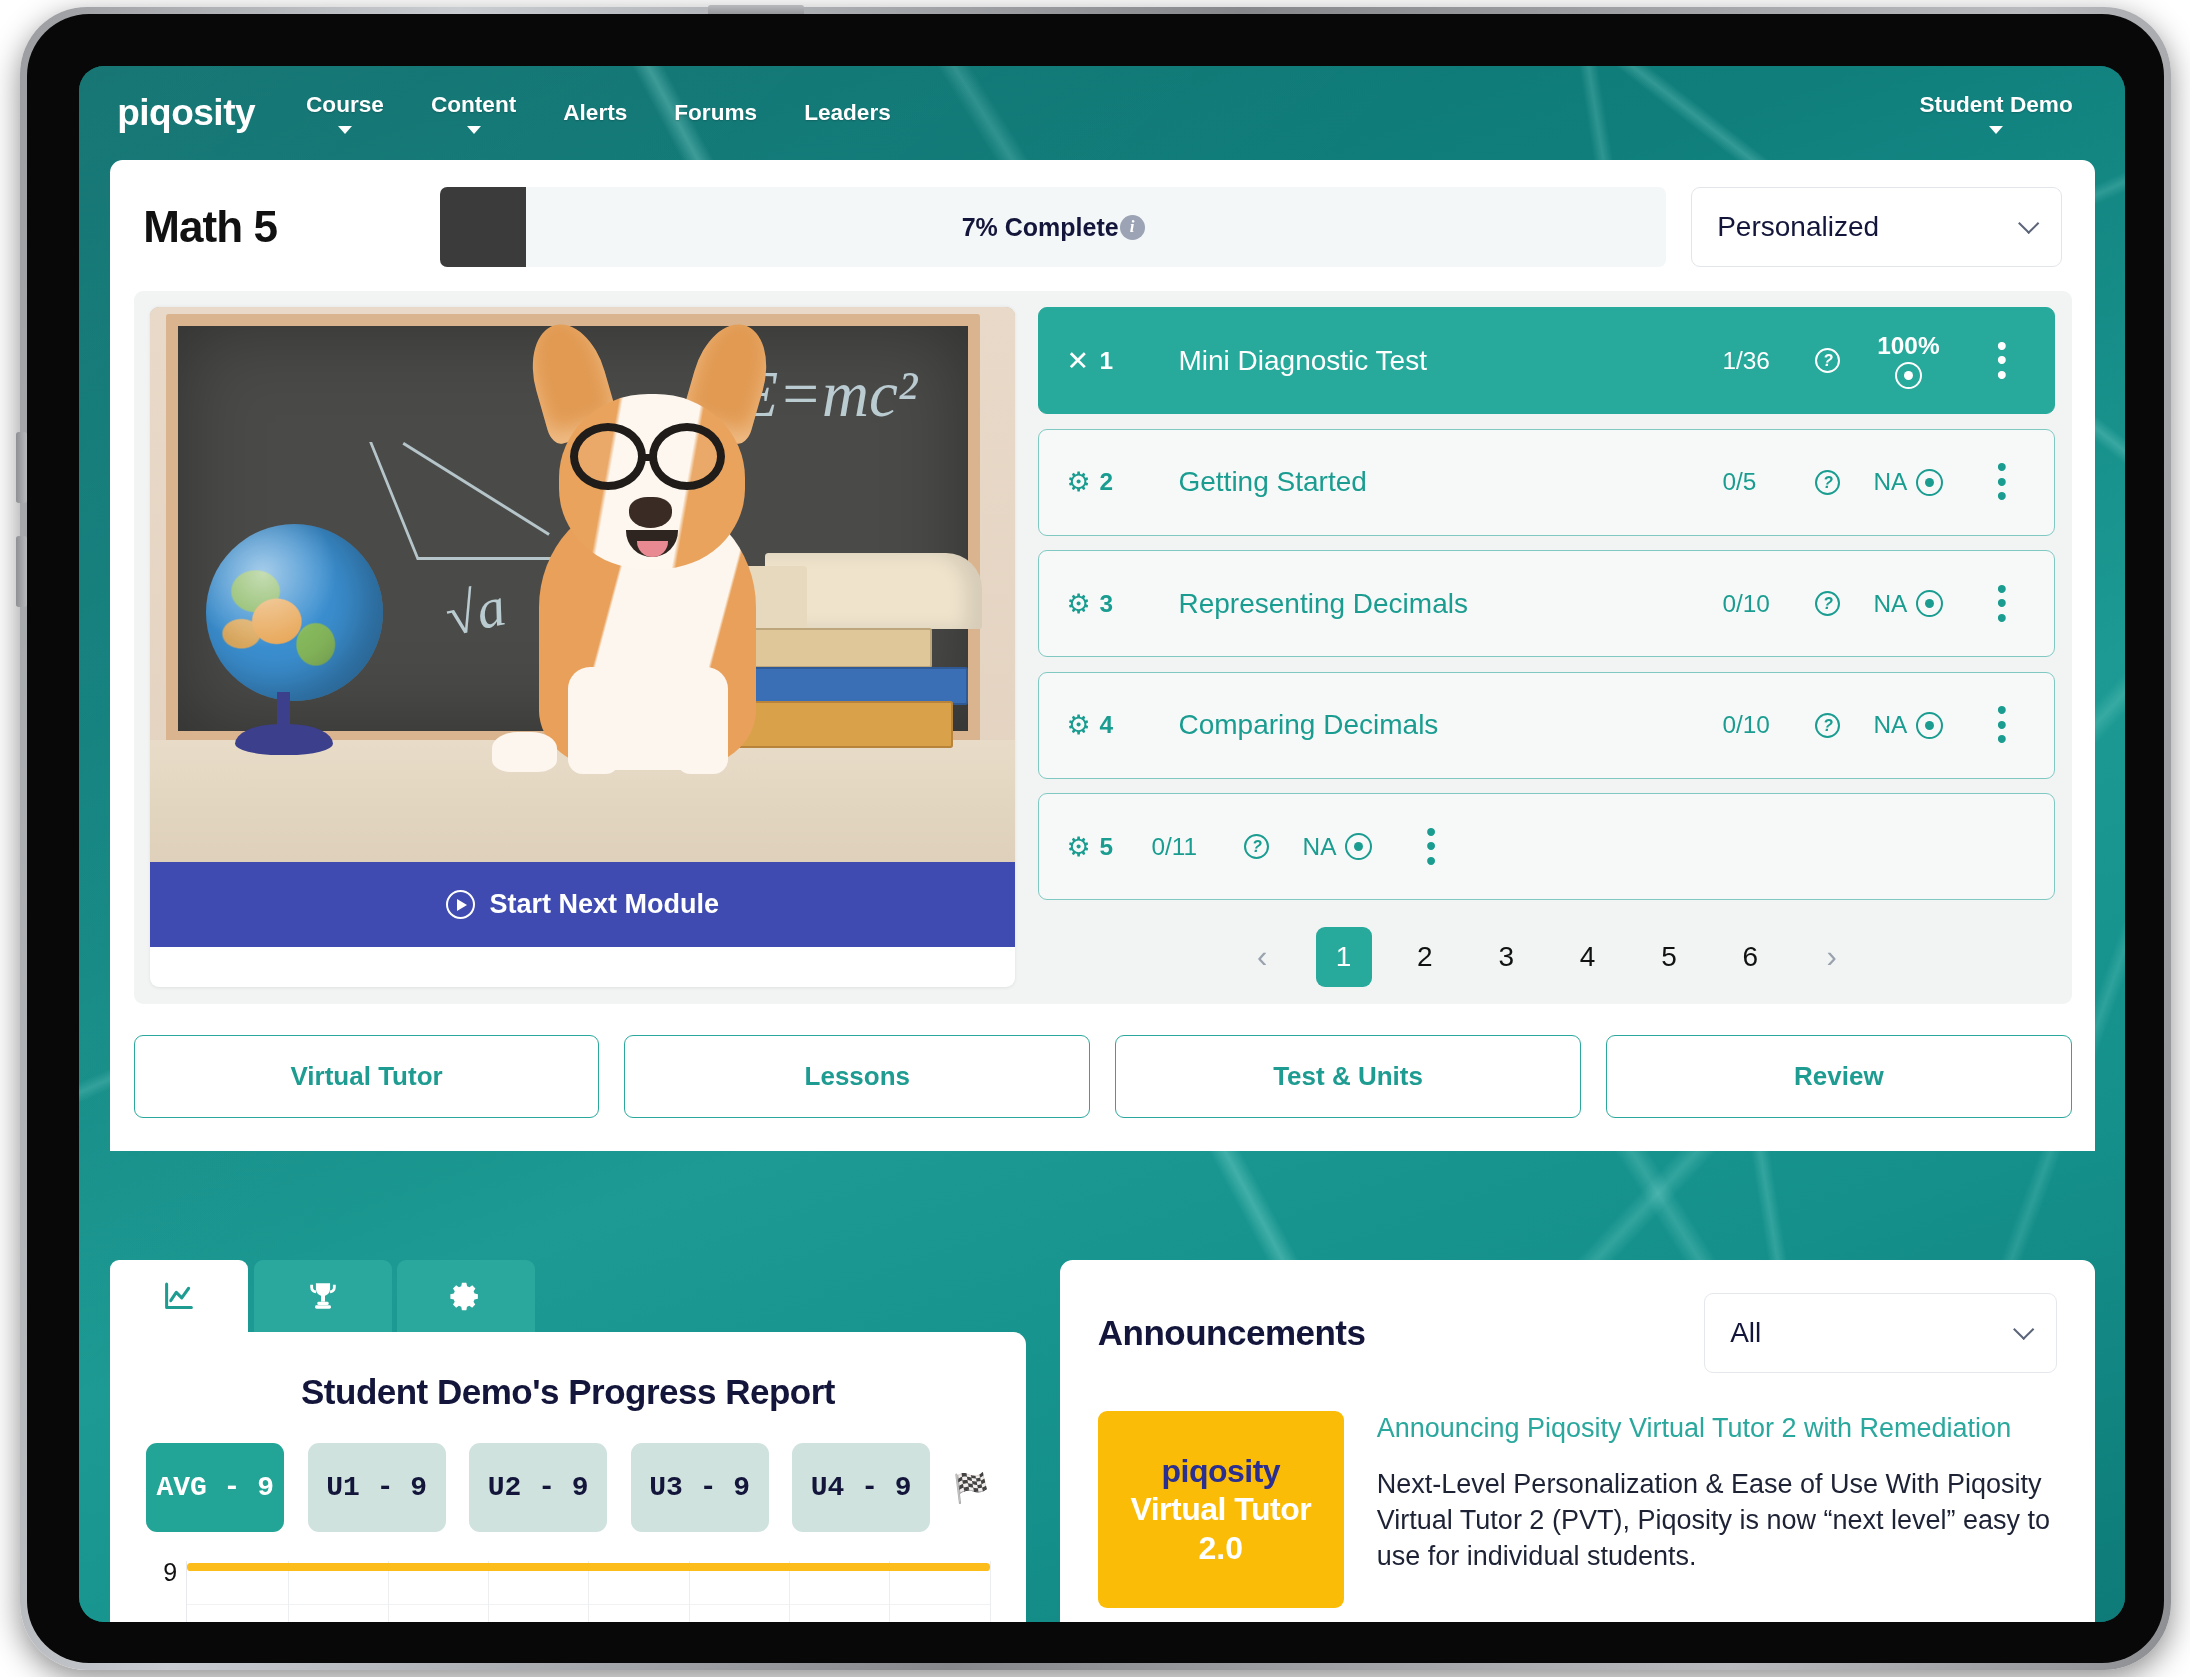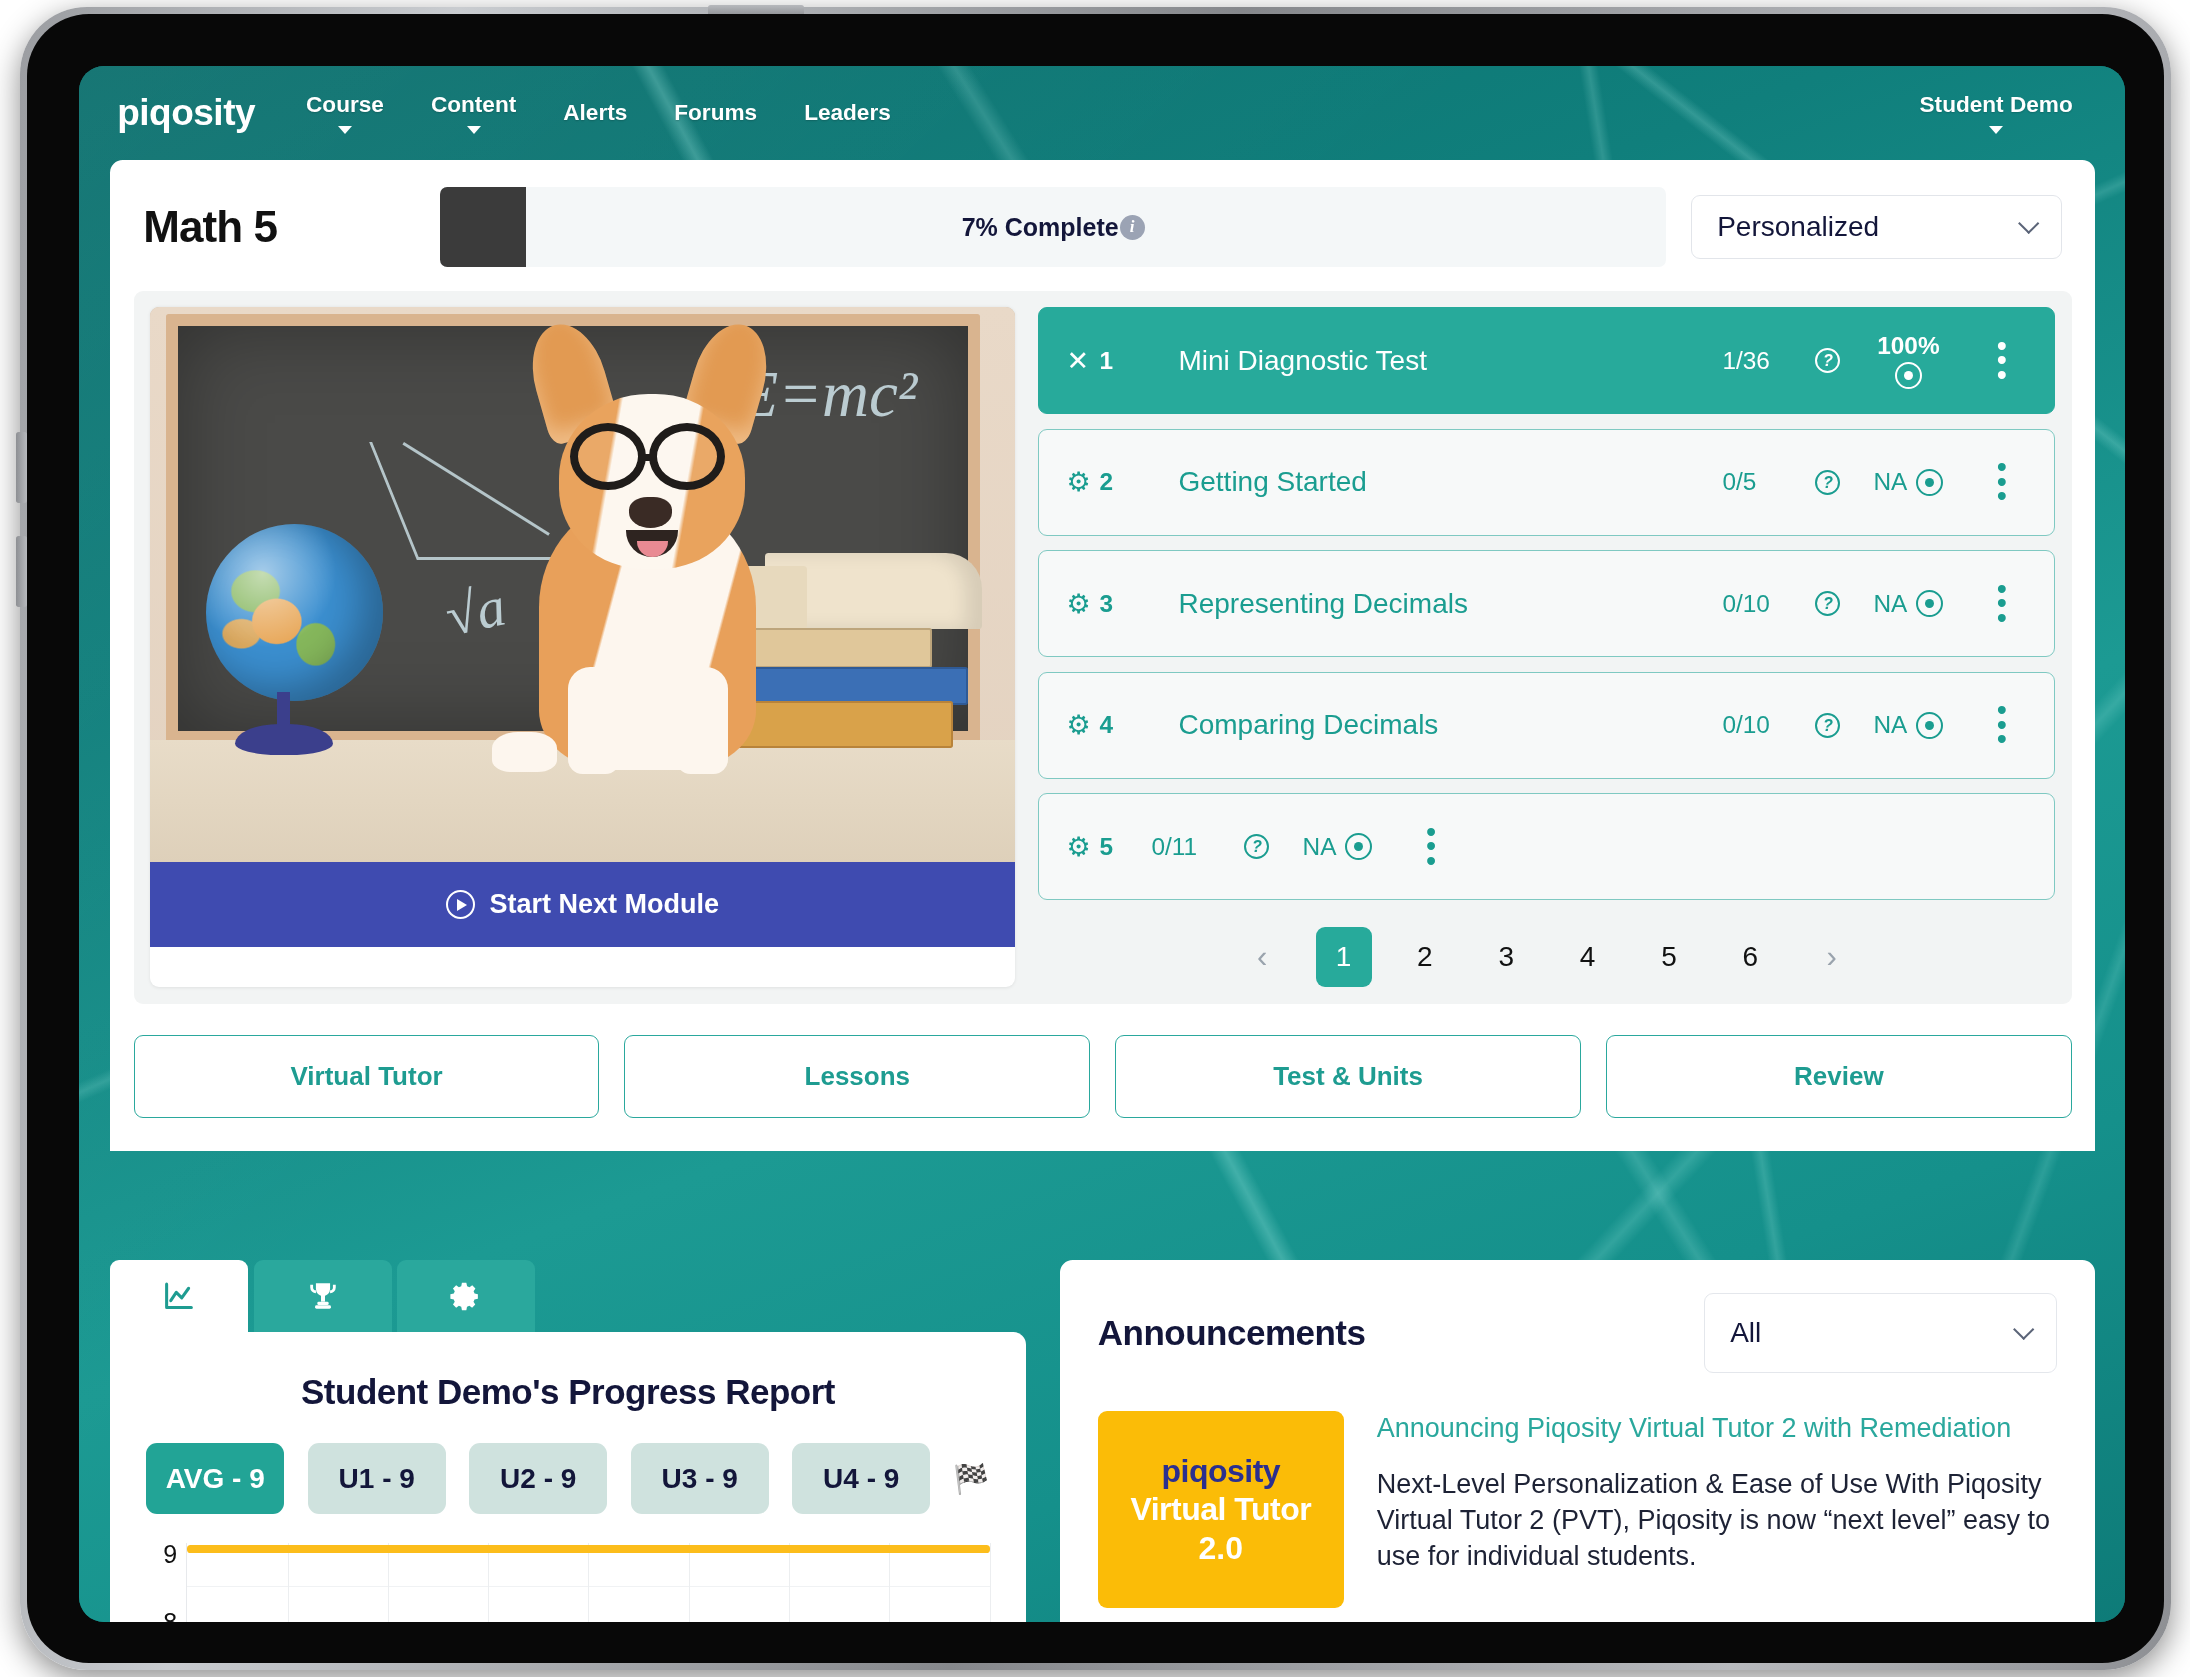--- a/index.html
+++ b/index.html
@@ -109,21 +109,21 @@
     position:absolute; left:0; right:0; text-align:center;
     font-size:25px; font-weight:700; color:#13163a;
     display:flex; align-items:center; justify-content:center; gap:1px;
   }
   .info-dot {
     width:25px;height:25px;border-radius:50%;background:#9ba3b4;color:#fff;
     font-size:17px;font-weight:700;display:inline-flex;align-items:center;justify-content:center;
     font-style:italic; font-family:"Liberation Serif",serif;
   }
   #mode-select {
-    flex:0 0 371px; height:64px; border:0.9px solid #e2e5ea; border-radius:9px;
+    flex:0 0 371px; height:80px; border:0.9px solid #e2e5ea; border-radius:9px;
     display:flex; align-items:center; justify-content:space-between;
     padding:0 25px; font-size:28px; color:#13163a; background:#fff; cursor:pointer;
   }
   .chev-down {
     width:15.4px;height:15.4px;border-right:2.7px solid #5b6478;border-bottom:2.7px solid #5b6478;
     transform:rotate(45deg); margin-top:-7.2px;
   }
 
   
   #content-box {
@@ -269,22 +269,22 @@
     display:flex; align-items:center; justify-content:center; cursor:pointer;
   }
   .tabi.active { background:#fff; }
   .tabi.inactive { background:#2aa89d; }
   #report-card {
     background:#fff; border-radius:0 12.7px 12.7px 12.7px; padding:40px 36px 0 36px; height:364px; overflow:hidden;
   }
   #report-title { text-align:center; font-size:35px; font-weight:700; color:#13163a; letter-spacing:-0.5px; }
   #unit-tabs { display:flex; align-items:center; gap:23.5px; margin-top:31px; }
   .unit {
-    min-width:138px; height:71px; border-radius:11px; background:#cfe2de; color:#13163a;
-    font-size:28px; font-weight:700; display:flex; align-items:center; justify-content:center; cursor:pointer;
+    min-width:138px; height:89px; border-radius:11px; background:#cfe2de; color:#13163a;
+    font-size:28px; font-weight:700; display:flex; align-items:center; justify-content:center; cursor:pointer;font-family:Liberation Mono, monospace;
   }
   .unit.active { background:#22a496; color:#fff; }
   #flag-ico { font-size:29px; color:#7a8494; }
   #chart { margin-top:29px; display:flex; height:154px; }
   #y-axis { width:40px; position:relative; }
   .ytick { position:absolute; right:9px; font-size:25px; color:#111; }
   #plot { flex:1 1 auto; position:relative; border-left:0.9px solid #e7e9ec; }
   .gridv { position:absolute; top:0; bottom:0; width:0.9px; background:#eceef0; }
   .gridh { position:absolute; left:0; right:0; height:0.9px; background:#f0f2f4; }
   #series-line { position:absolute; left:0; right:0; height:8.1px; background:#fcbd1b; border-radius:3.6px; }

